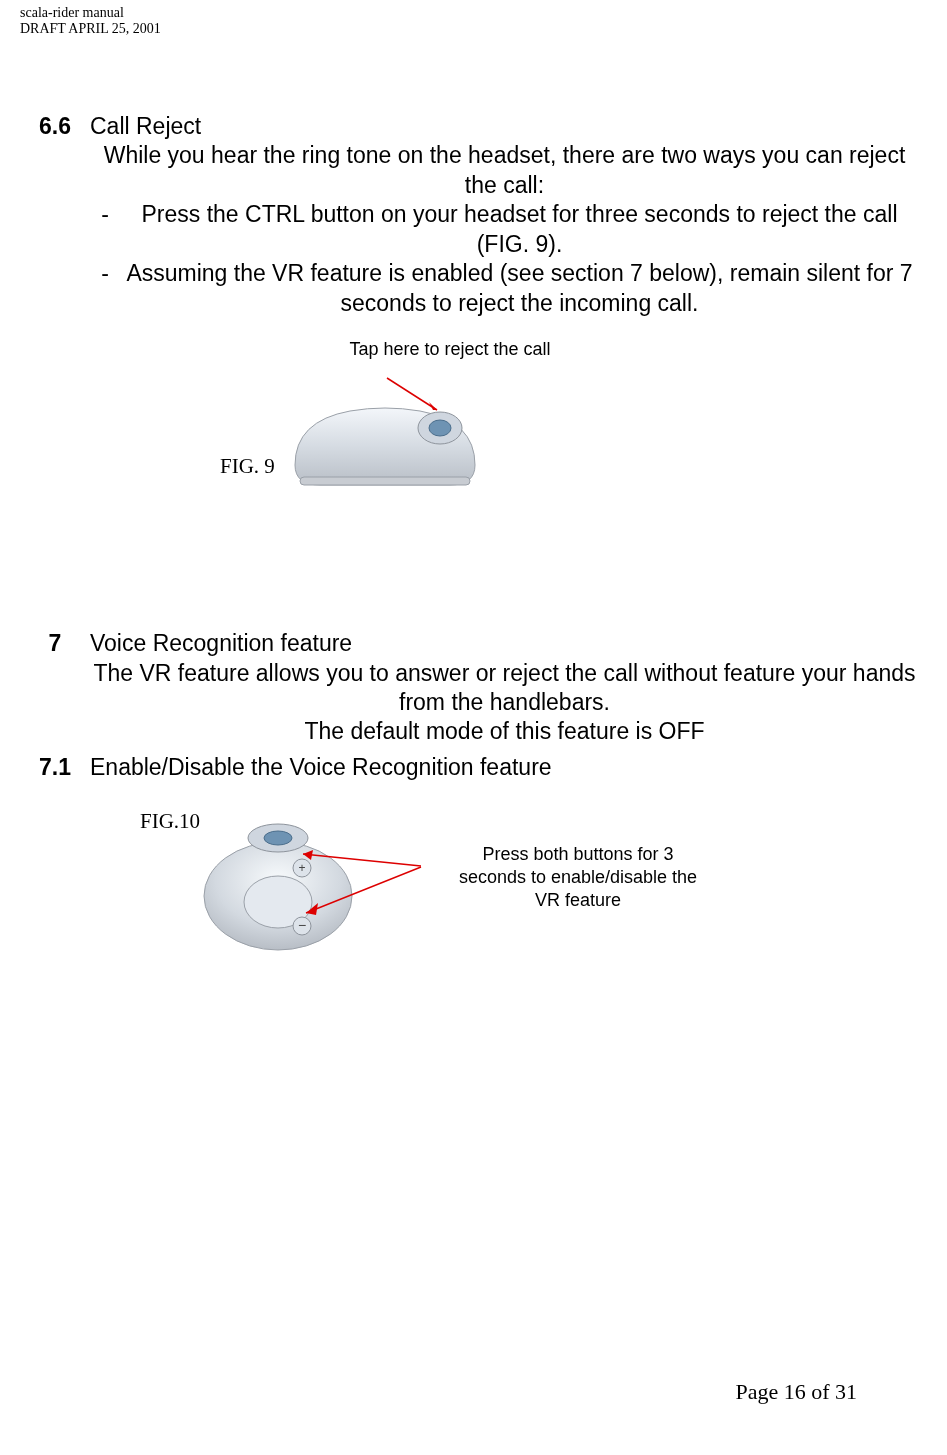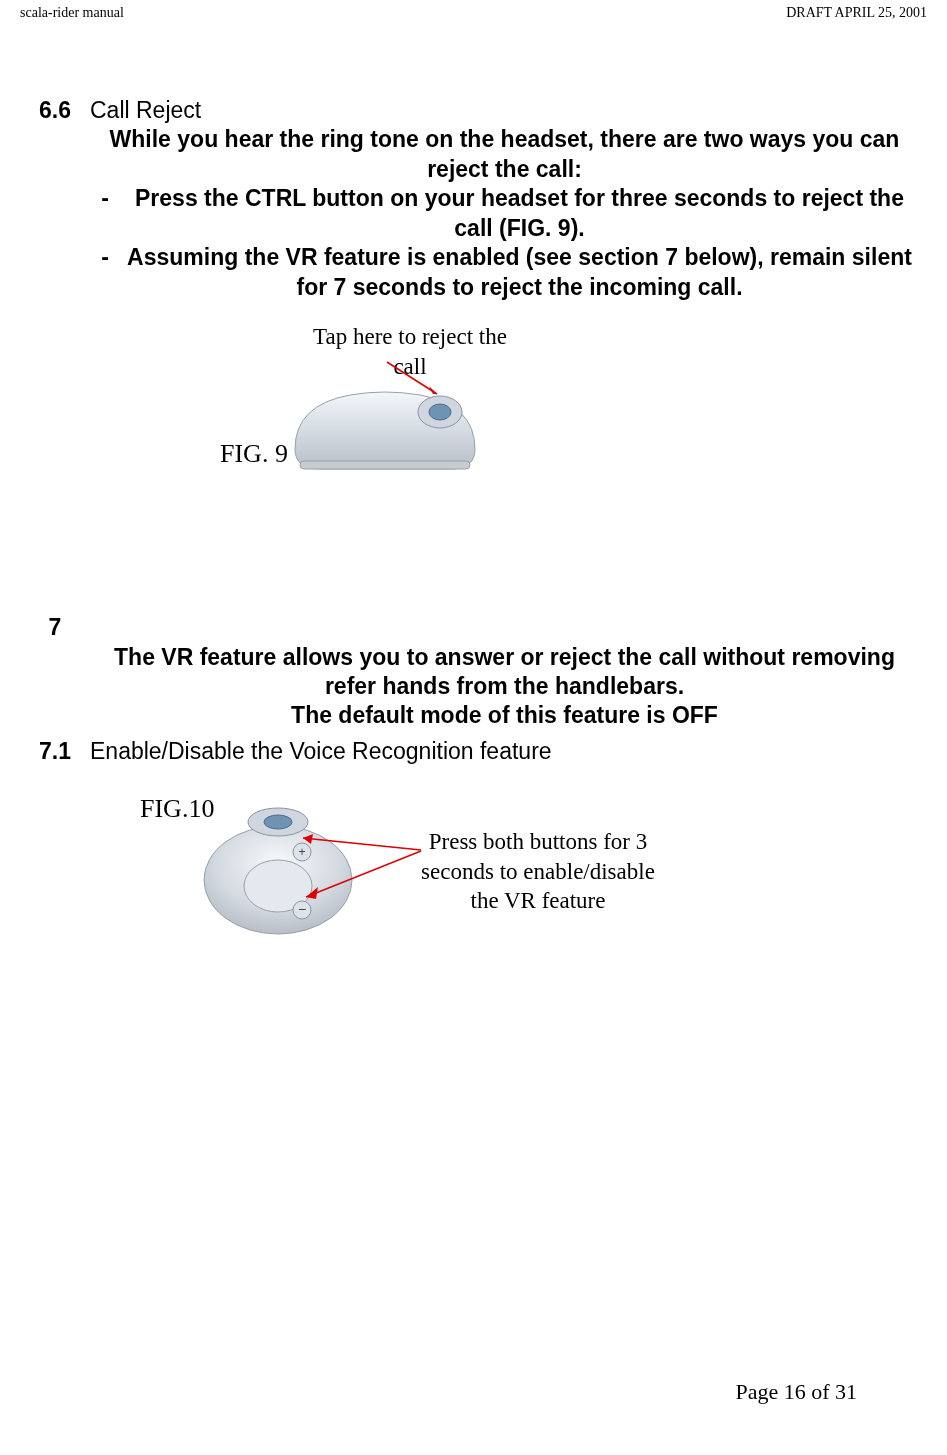--- a/index.html
+++ b/index.html
@@ -17,20 +17,21 @@
     padding: 5px 20px 0 20px;
     box-sizing: border-box;
     height: 100%;
     position: relative;
   }
   .top-header {
     display: flex;
     justify-content: space-between;
     font-size: 14px;
     margin-bottom: 75px;
+    flex-direction: column;
   }
   .content {
     font-family: Arial, Helvetica, sans-serif;
     font-size: 23px;
     line-height: 1.28;
     text-align: center;
   }
   .sec-row {
     display: flex;
     align-items: baseline;
@@ -40,41 +41,41 @@
     width: 70px;
     flex-shrink: 0;
     font-weight: bold;
   }
   .sec-title {
     font-weight: normal;
   }
   .body-indent {
     margin-left: 70px;
     margin-right: 8px;
-    font-weight: bold;
   }
   .bullet-row {
     display: flex;
   }
   .bullet-dash {
     width: 30px;
     flex-shrink: 0;
   }
   .figure-block {
     position: relative;
     margin-left: 70px;
     margin-top: 20px;
   }
   .fig-label {
     font-family: "Times New Roman", Times, serif;
-    font-size: 26px;
+    font-size: 21px;
   }
   .fig-caption {
-    font-family: Liberation Serif, serif;
-    font-size: 23px;
+    font-family: Liberation Sans, sans-serif;
+    font-size: 18px;
+    margin-left: 40px;
   }
   
   .fig9-area {
     position: relative;
     height: 180px;
     width: 530px;
   }
   .fig9-caption {
     position: absolute;
     left: 205px;
@@ -199,22 +200,23 @@
           <ellipse cx="150" cy="35" rx="11" ry="8" fill="#6e93b3" stroke="#4b6e8c"></ellipse>
           <rect x="10" y="84" width="170" height="8" rx="4" fill="#c8ccd2" stroke="#9aa0a8"></rect>
         </svg>
       </div>
     </div>
 
     <div class="gap-large"></div>
 
     <div class="sec-row">
       <div class="sec-num">7</div>
-    </div>
-    <div class="body-indent">The VR feature allows you to answer or reject the call without removing refer hands from the handlebars.</div>
+      <div class="sec-title">Voice Recognition feature</div>
+    </div>
+    <div class="body-indent">The VR feature allows you to answer or reject the call without feature your hands from the handlebars.</div>
     <div class="body-indent">The default mode of this feature is OFF</div>
 
     <div class="sec-row">
       <div class="sec-num">7.1</div>
       <div class="sec-title">Enable/Disable the Voice Recognition feature</div>
     </div>
 
     <div class="fig10-area">
       <div class="fig-label fig10-label">FIG.10</div>
       <div class="fig-caption fig10-caption">Press both buttons for 3 seconds to enable/disable the VR feature</div>

